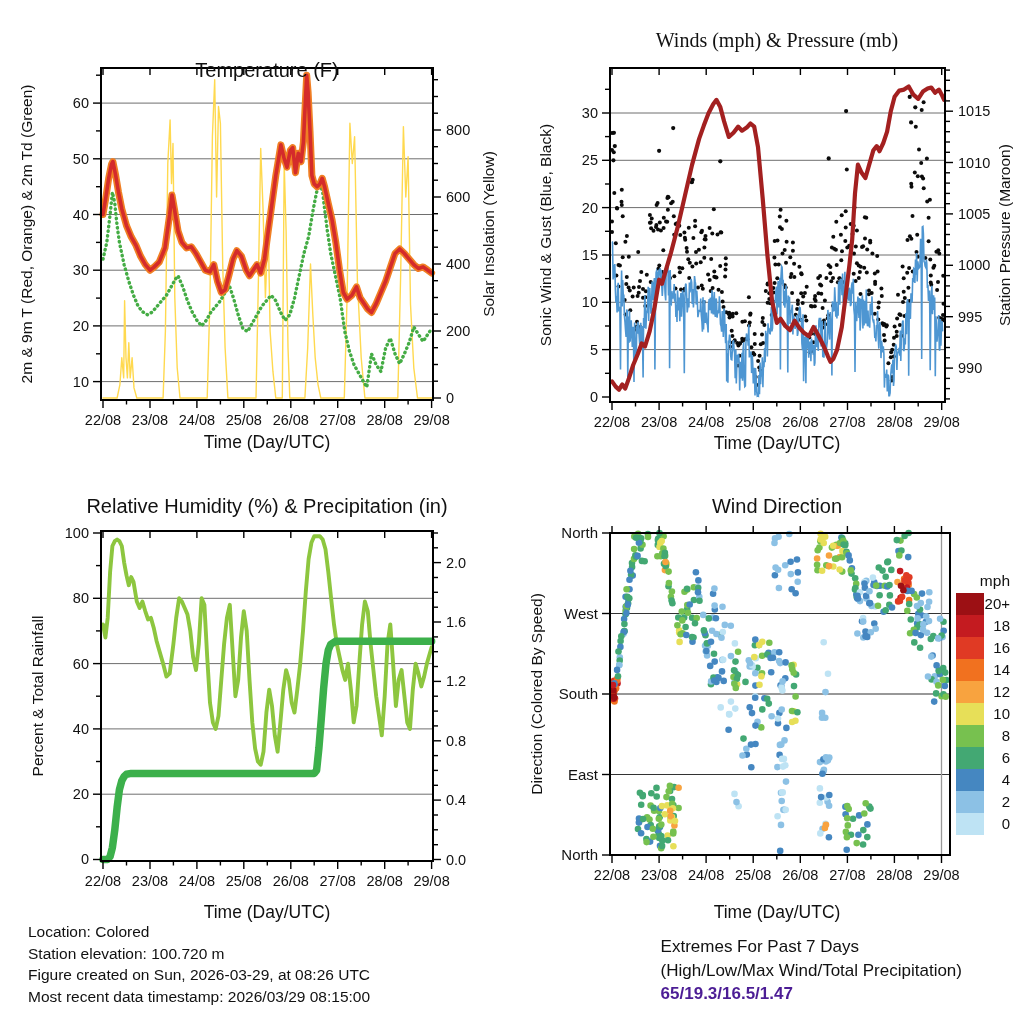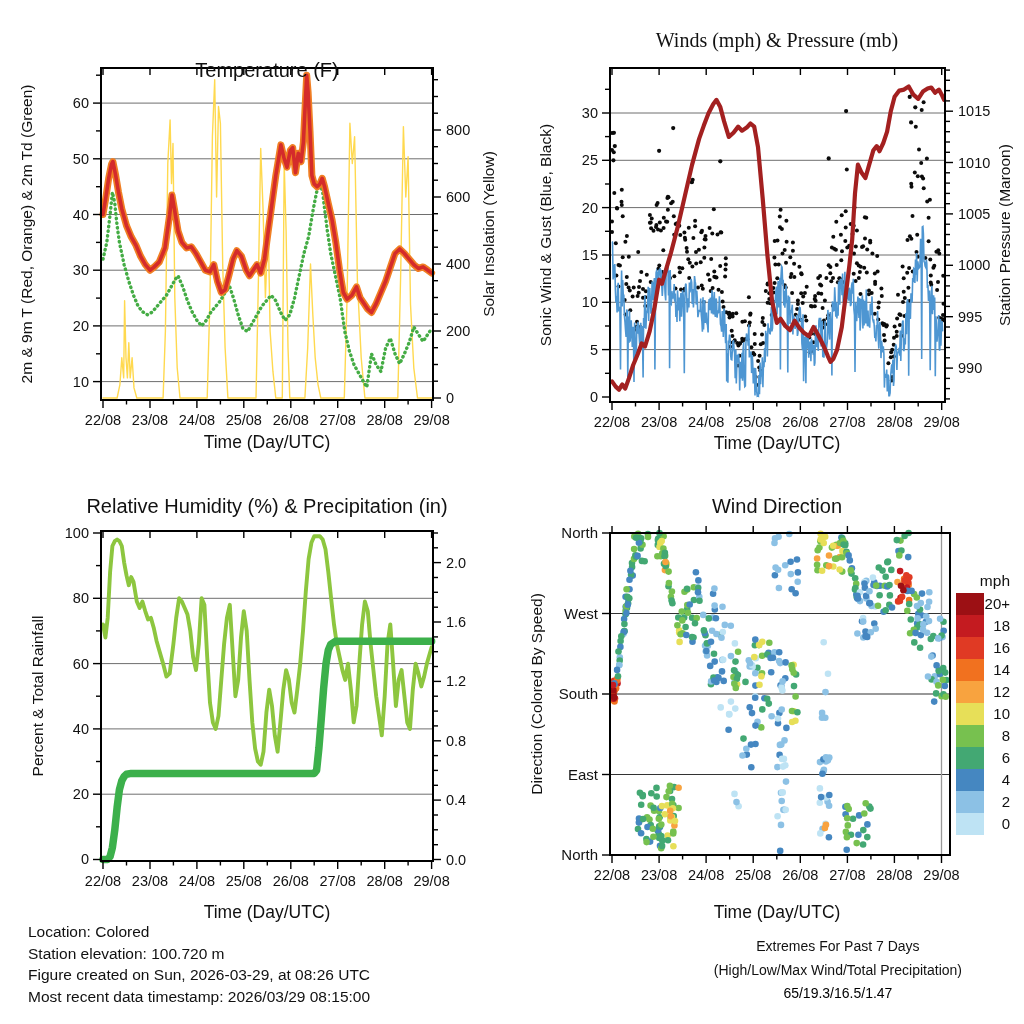--- a/index.html
+++ b/index.html
@@ -9,22 +9,22 @@
   svg text{font-family:"Liberation Sans","DejaVu Sans",sans-serif;fill:#111;}
   .ct{position:absolute;transform:translate(-50%,-50%);font-size:20px;white-space:nowrap;}
   .xl{position:absolute;transform:translate(-50%,-50%);font-size:17.5px;white-space:nowrap;}
   .yl{position:absolute;transform:translate(-50%,-50%) rotate(-90deg);font-size:15.5px;white-space:nowrap;}
   #t1{left:267px;top:40px;margin-top:30px;} #t2{left:777px;top:40px;font-family:Liberation Serif, serif;} #t3{left:267px;top:506px;} #t4{left:777px;top:506px;text-align:center;}
   #x1{left:267px;top:442px;} #x2{left:777px;top:443px;} #x3{left:267px;top:912px;} #x4{left:777px;top:912px;}
   #y1l{left:27px;top:234px;} #y1r{left:489px;top:234px;}
   #y2l{left:546px;top:235px;} #y2r{left:1005px;top:235px;}
   #y3l{left:38px;top:696px;} #y4l{left:537px;top:694px;}
   .footer-left{position:absolute;left:28px;top:921px;font-size:15.5px;line-height:21.5px;}
-  .footer-right{position:absolute;right:62px;top:935px;font-size:14px;line-height:23.5px;text-align:center;}
-  .extremes-values{color:#000000;font-weight:normal;}
+  .footer-right{position:absolute;right:62px;top:935px;font-size:17px;line-height:23.5px;text-align:left;}
+  .extremes-values{color:#4c1d95;font-weight:bold;}
 </style>
 </head>
 <body>
 
 <div class="page">
   <svg id="plot-canvas" width="1024" height="1024">
       <g stroke="#6e6e6e" stroke-width="1">
         <line x1="101" x2="433" y1="381.6" y2="381.6"></line>
         <line x1="101" x2="433" y1="325.9" y2="325.9"></line>
         <line x1="101" x2="433" y1="270.2" y2="270.2"></line>

